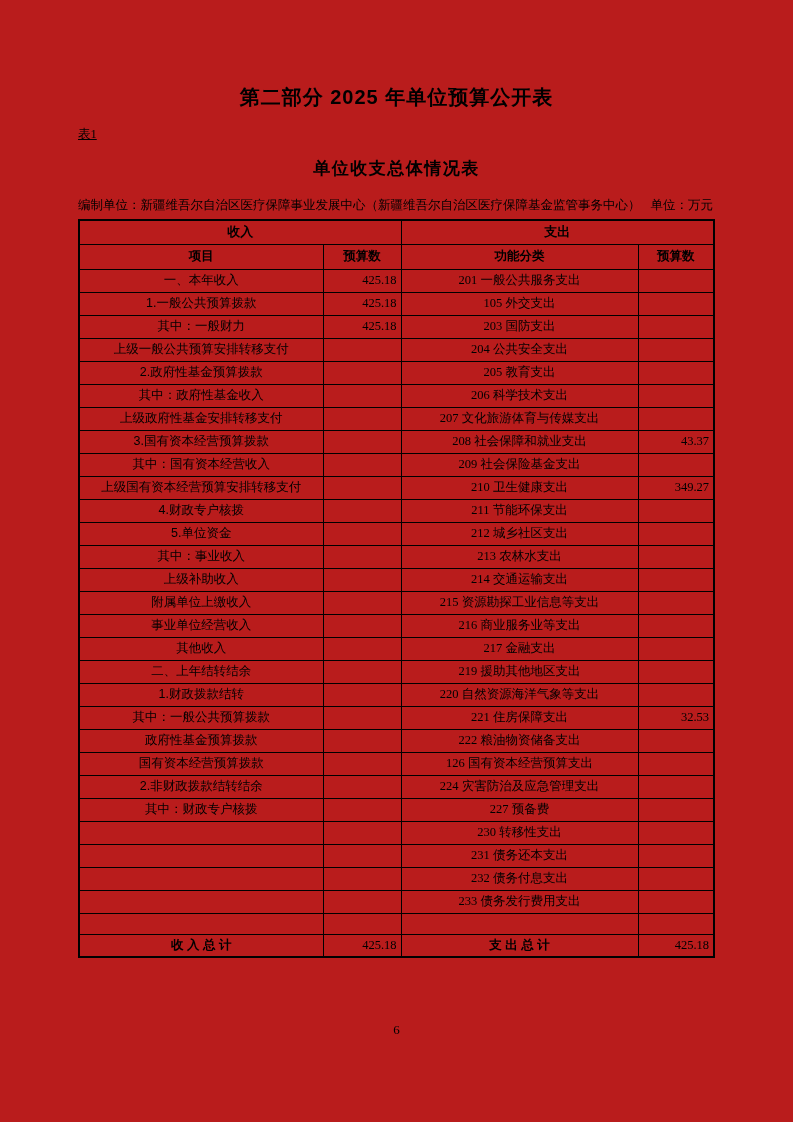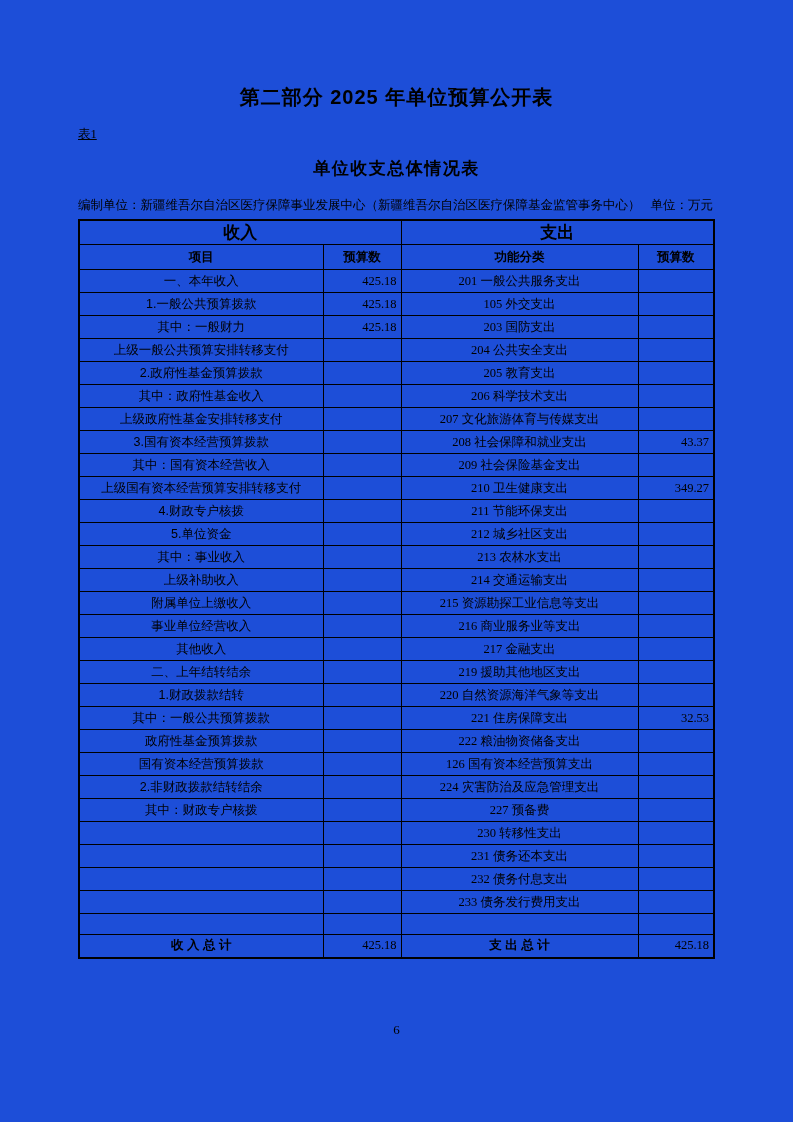--- a/index.html
+++ b/index.html
@@ -5,21 +5,21 @@
   * { margin: 0; padding: 0; box-sizing: border-box; }
   html, body { background: #e8e8e8; }
   body {
     width: 793px; height: 1122px; margin: 0 auto;
     font-family: "Liberation Serif", "DejaVu Serif", serif;
     color: #000;
   }
   .page {
     position: relative;
     width: 793px; height: 1122px;
-    background: #1d4ed8;
+    background: #b91c1c;
     overflow: hidden;
   }
   .doc-title {
     padding-top: 84px;
     text-align: center;
     font-size: 20px;
     font-weight: bold;
     font-family: "Liberation Sans", "DejaVu Sans", sans-serif;
     letter-spacing: 1px;
   }
@@ -60,21 +60,21 @@
     overflow: hidden;
     white-space: nowrap;
     vertical-align: middle;
     font-weight: normal;
   }
   table.budget thead th {
     text-align: center;
     font-weight: bold;
     font-family: "Liberation Sans", "DejaVu Sans", sans-serif;
   }
-  table.budget thead tr.h1 th { height: 24px; font-size: 17px; }
+  table.budget thead tr.h1 th { height: 24px; font-size: 13px; }
   table.budget thead tr.h2 th { height: 25px; }
   td.item { text-align: center; }
   td.num  { text-align: right; }
   td.bold, .bold {
     font-weight: bold;
     font-family: "Liberation Sans", "DejaVu Sans", sans-serif;
   }
   td.num.bold { font-family: "Liberation Serif", "DejaVu Serif", serif; }
   td.indent { padding-left: 38px; }
   tr.short td { height: 21px; }

